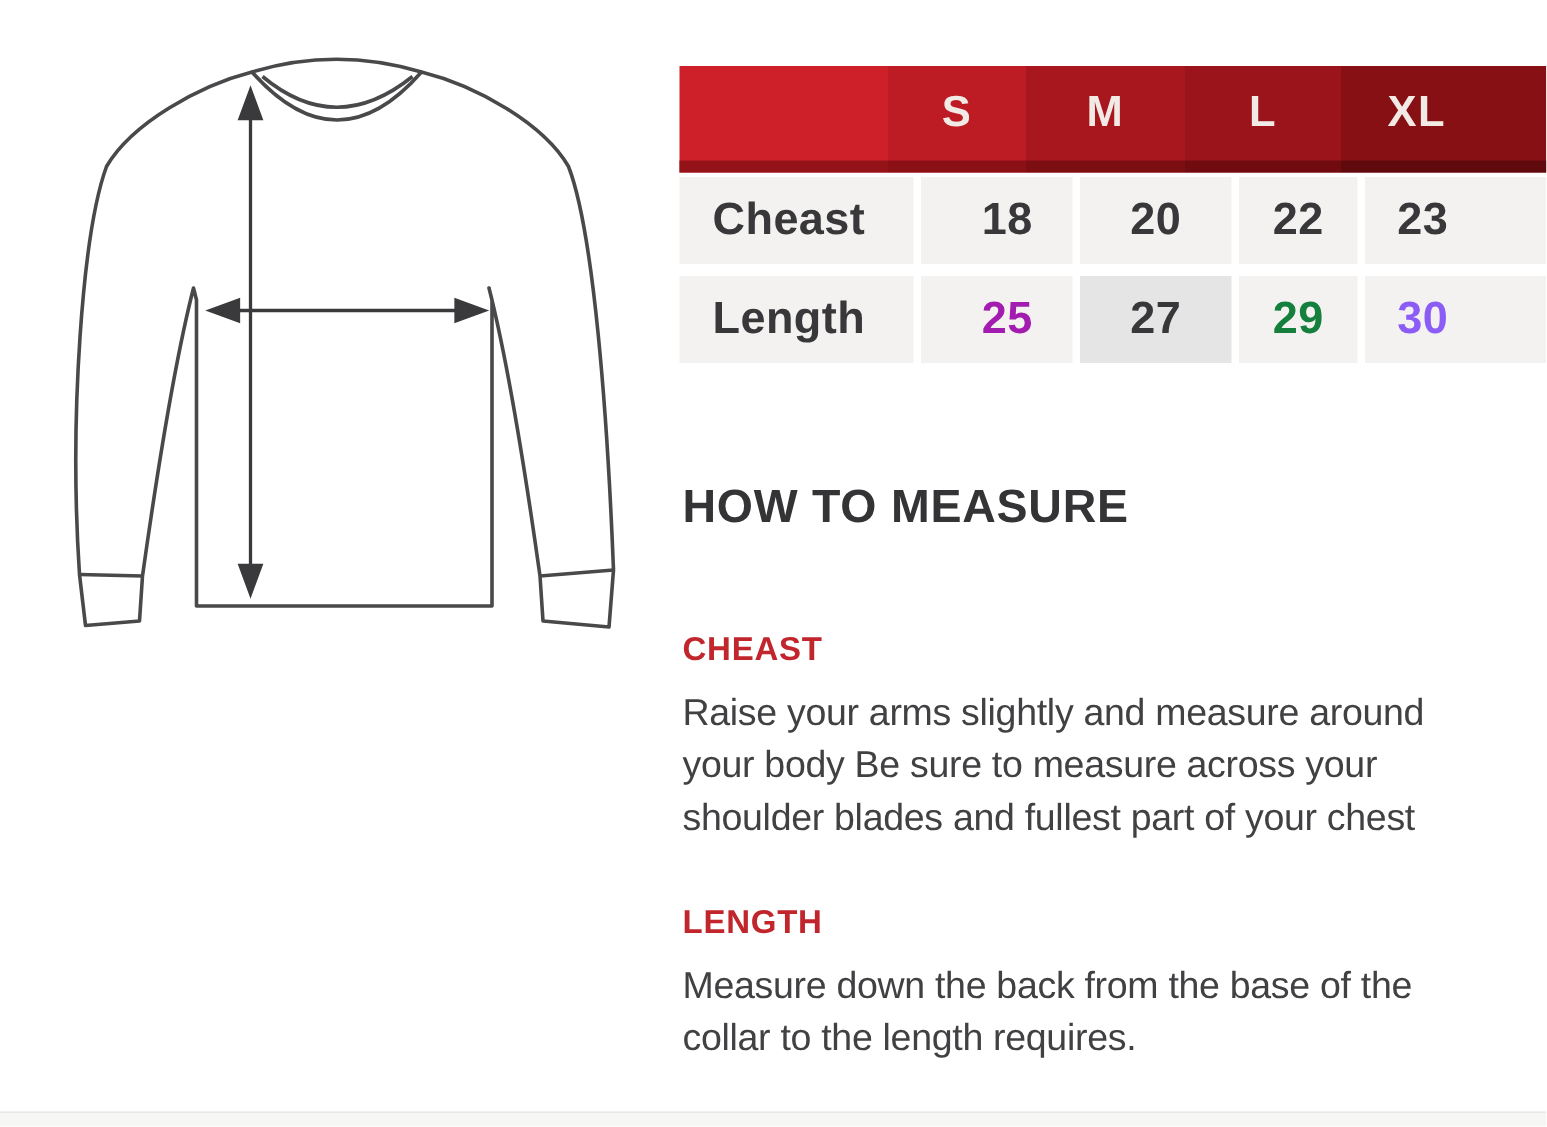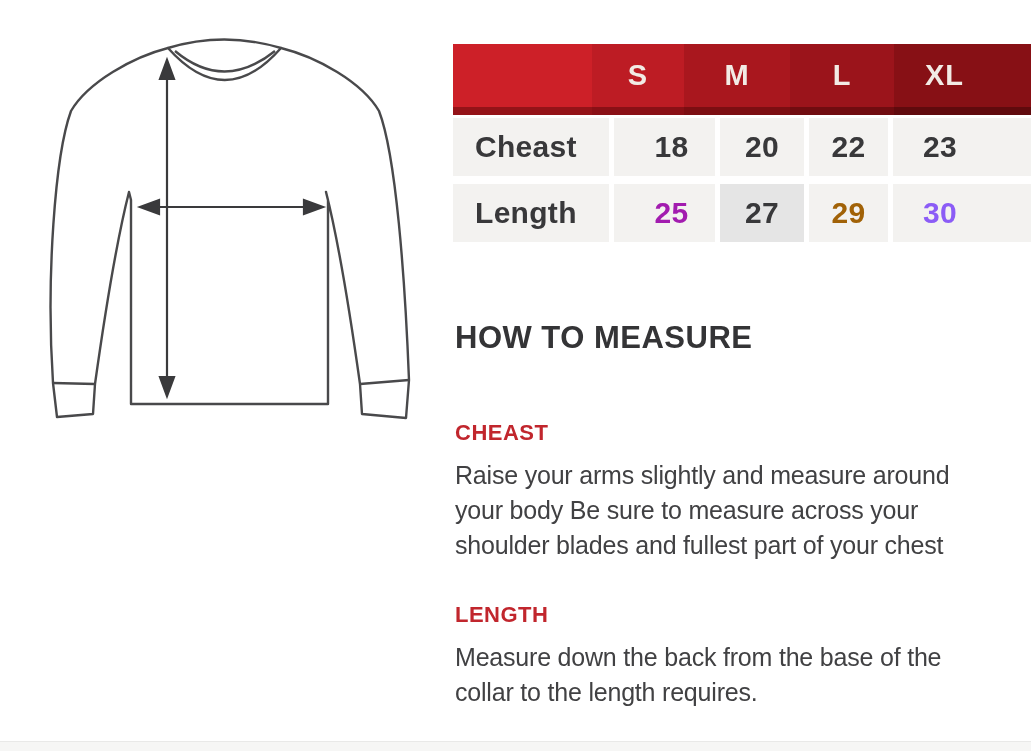--- a/index.html
+++ b/index.html
@@ -19,21 +19,21 @@
   .hcell .strip { position:absolute; left:0; right:0; bottom:0; height:8px; }
   .hcell.c0 { width:139px; } .hcell.c1 { width:92px; } .hcell.c2 { width:106px; }
   .hcell.c3 { width:104px; } .hcell.c4 { flex:1; padding-right:36px; }
 
   .chart-body { margin-top:3px; }
   .trow { display:flex; height:58px; margin-bottom:8px; }
   .tcell { display:flex; align-items:center; justify-content:center;
            font-size:30px; font-weight:bold; letter-spacing:0.3px; }
   .tcell + .tcell { margin-left:5px; }
   .tcell.c0 { width:134px; justify-content:flex-start; padding-left:22px; font-weight:600; }
-  .tcell.c1 { width:87px;padding-left:14px; } .tcell.c2 { width:84px; } .tcell.c3 { width:79px; }
+  .tcell.c1 { width:87px;padding-left:14px; } .tcell.c2 { width:101px; } .tcell.c3 { width:79px; }
   .tcell.c4 { flex:1; padding-right:44px; }
 
   
   .htm { position:absolute; left:455px; top:320px; margin:0;
          font-size:31px; font-weight:bold; color:#343436; letter-spacing:0.5px; }
   .measure-section { position:absolute; left:455px; width:600px; }
   .s-cheast { top:420px; }
   .s-length { top:602px; }
   .measure-section h2 { margin:0 0 12px 0; font-size:22px; font-weight:bold; letter-spacing:0.5px; }
   .measure-section p { margin:0; font-size:25px; line-height:35px; color:#414143;
@@ -107,21 +107,21 @@
           <div class="tcell c0" style="background: rgb(243, 242, 240); color: rgb(56, 56, 58);">Cheast</div>
           <div class="tcell c1" style="background: rgb(243, 242, 240); color: rgb(56, 56, 58);">18</div>
           <div class="tcell c2" style="background: rgb(243, 242, 240); color: rgb(56, 56, 58);">20</div>
           <div class="tcell c3" style="background: rgb(243, 242, 240); color: rgb(56, 56, 58);">22</div>
           <div class="tcell c4" style="background: rgb(243, 242, 240); color: rgb(56, 56, 58);">23</div>
         </div>
         <div class="trow">
           <div class="tcell c0" style="background: rgb(243, 242, 240); color: rgb(56, 56, 58);">Length</div>
           <div class="tcell c1" style="background: rgb(243, 242, 240); color: #a21caf;">25</div>
           <div class="tcell c2" style="background: #e5e5e5; color: rgb(56, 56, 58);">27</div>
-          <div class="tcell c3" style="background: rgb(243, 242, 240); color: #a16207;">29</div>
+          <div class="tcell c3" style="background: rgb(243, 242, 240); color: #15803d;">29</div>
           <div class="tcell c4" style="background: rgb(243, 242, 240); color: #8b5cf6;">30</div>
         </div>
       </div>
   </div>
 
   <h1 class="htm">HOW TO MEASURE</h1>
 
   <section class="measure-section s-cheast">
     <h2 class="red" style="color: rgb(193, 38, 45);">CHEAST</h2>
     <p>Raise your arms slightly and measure around

